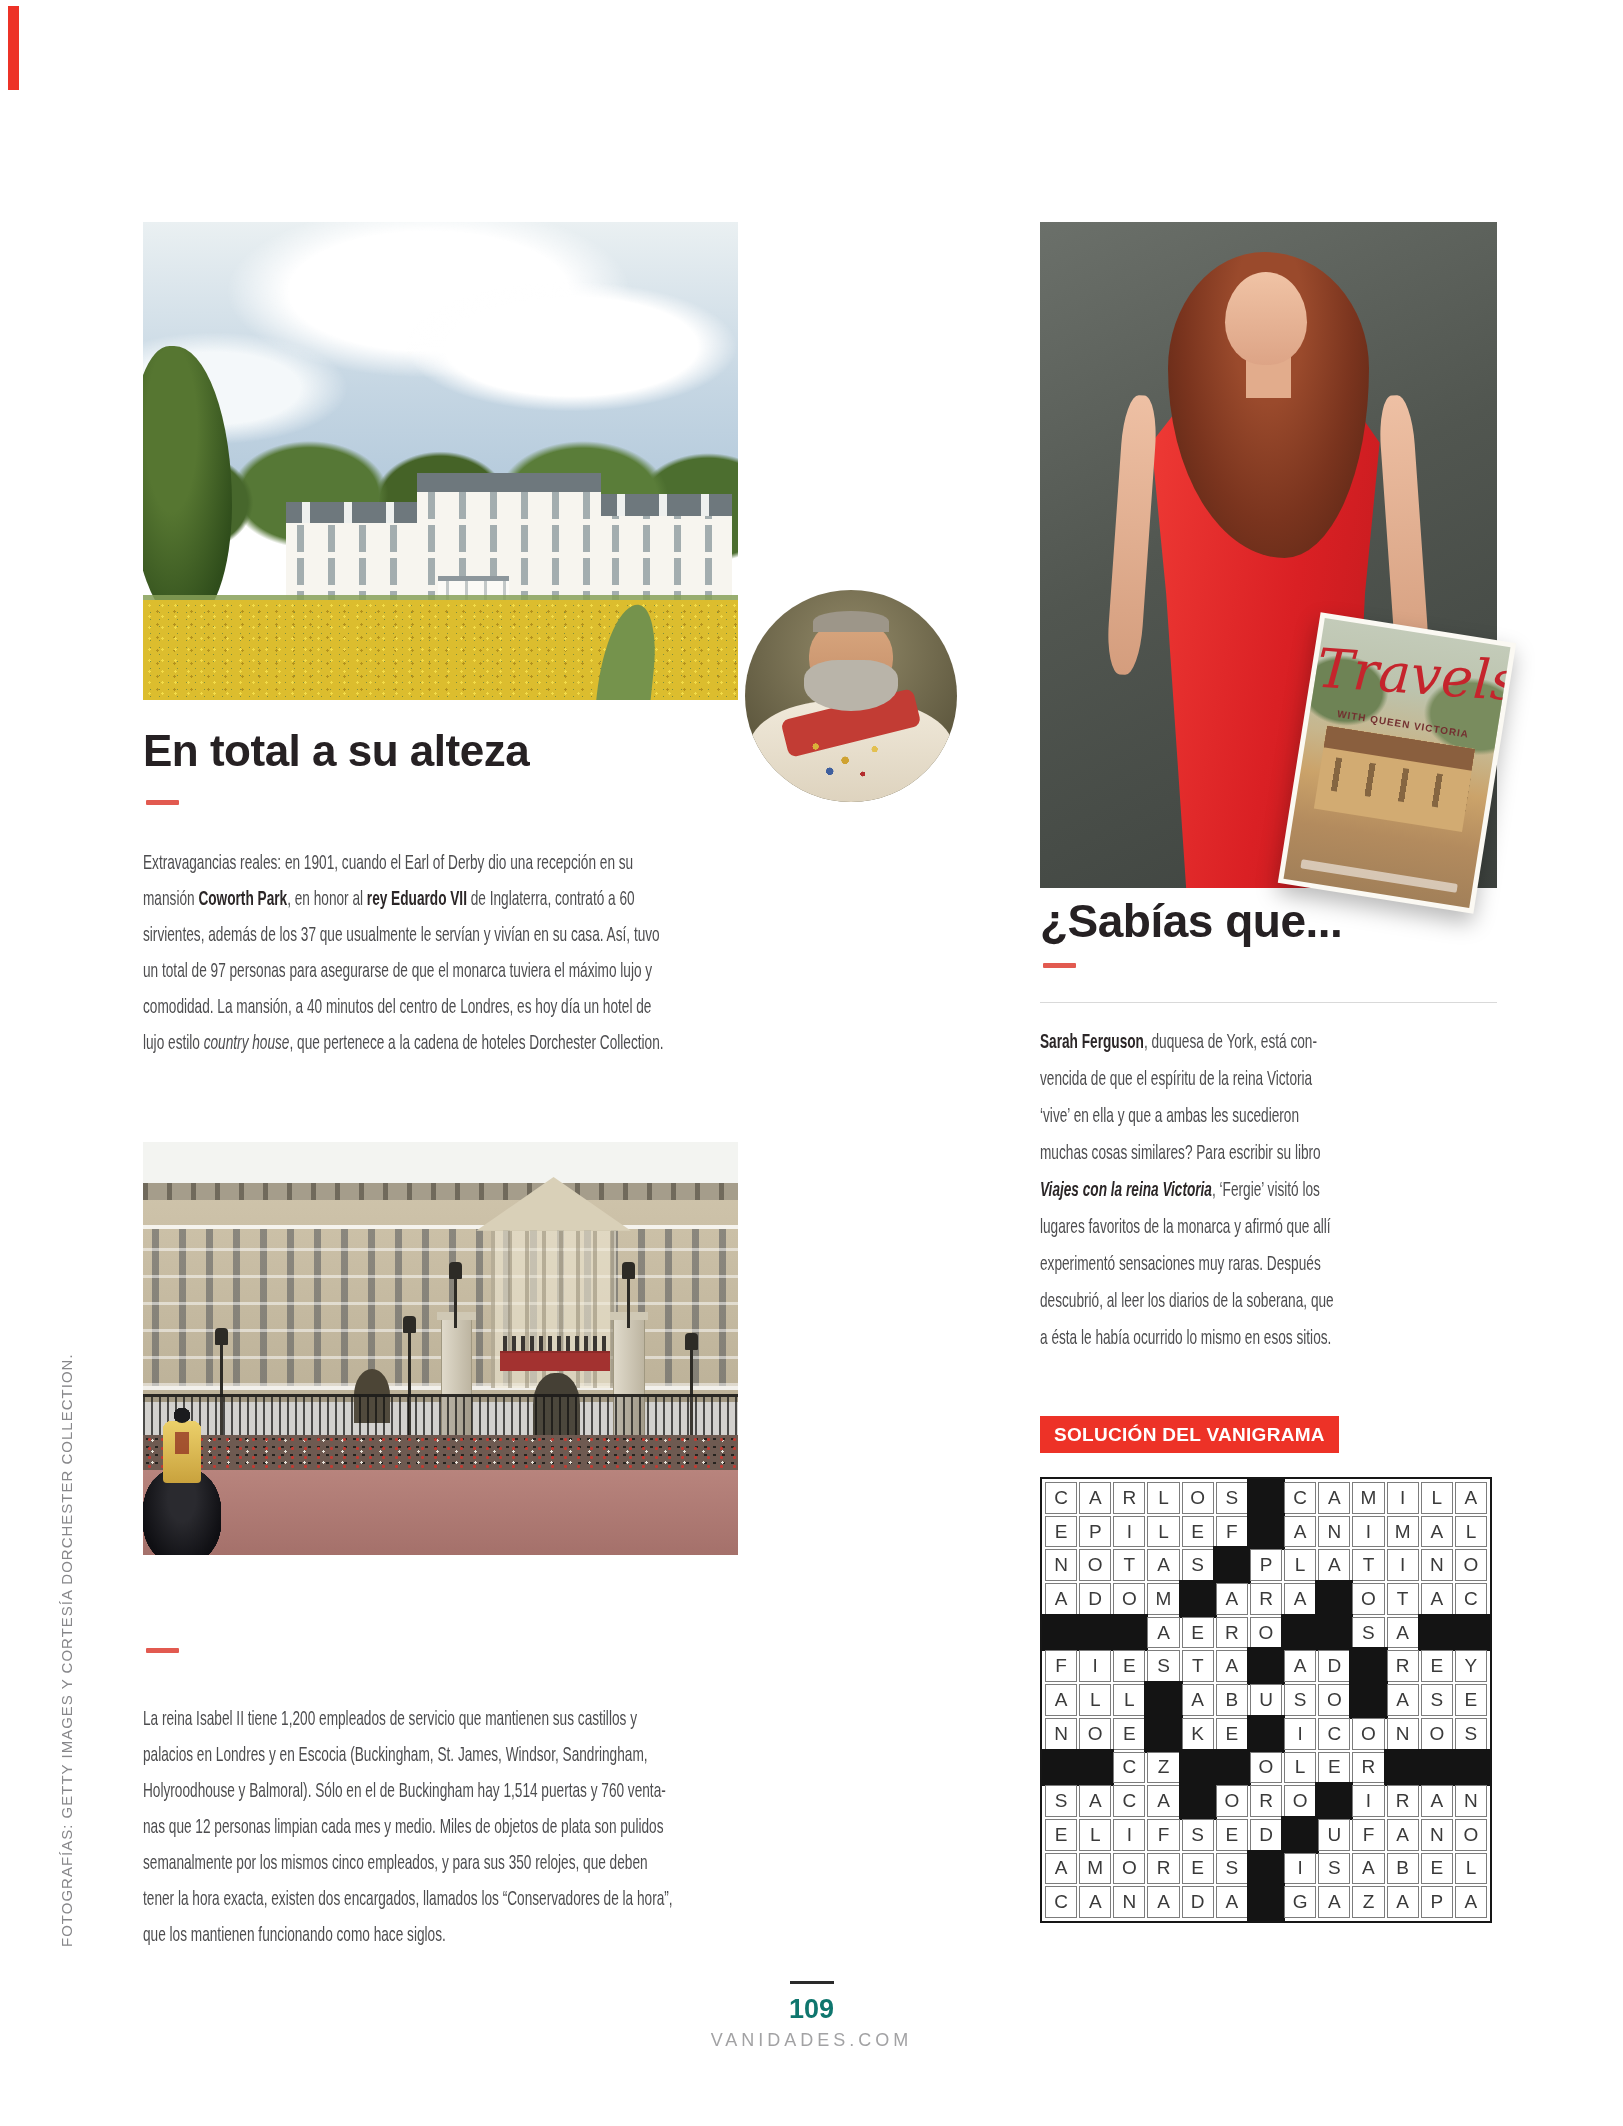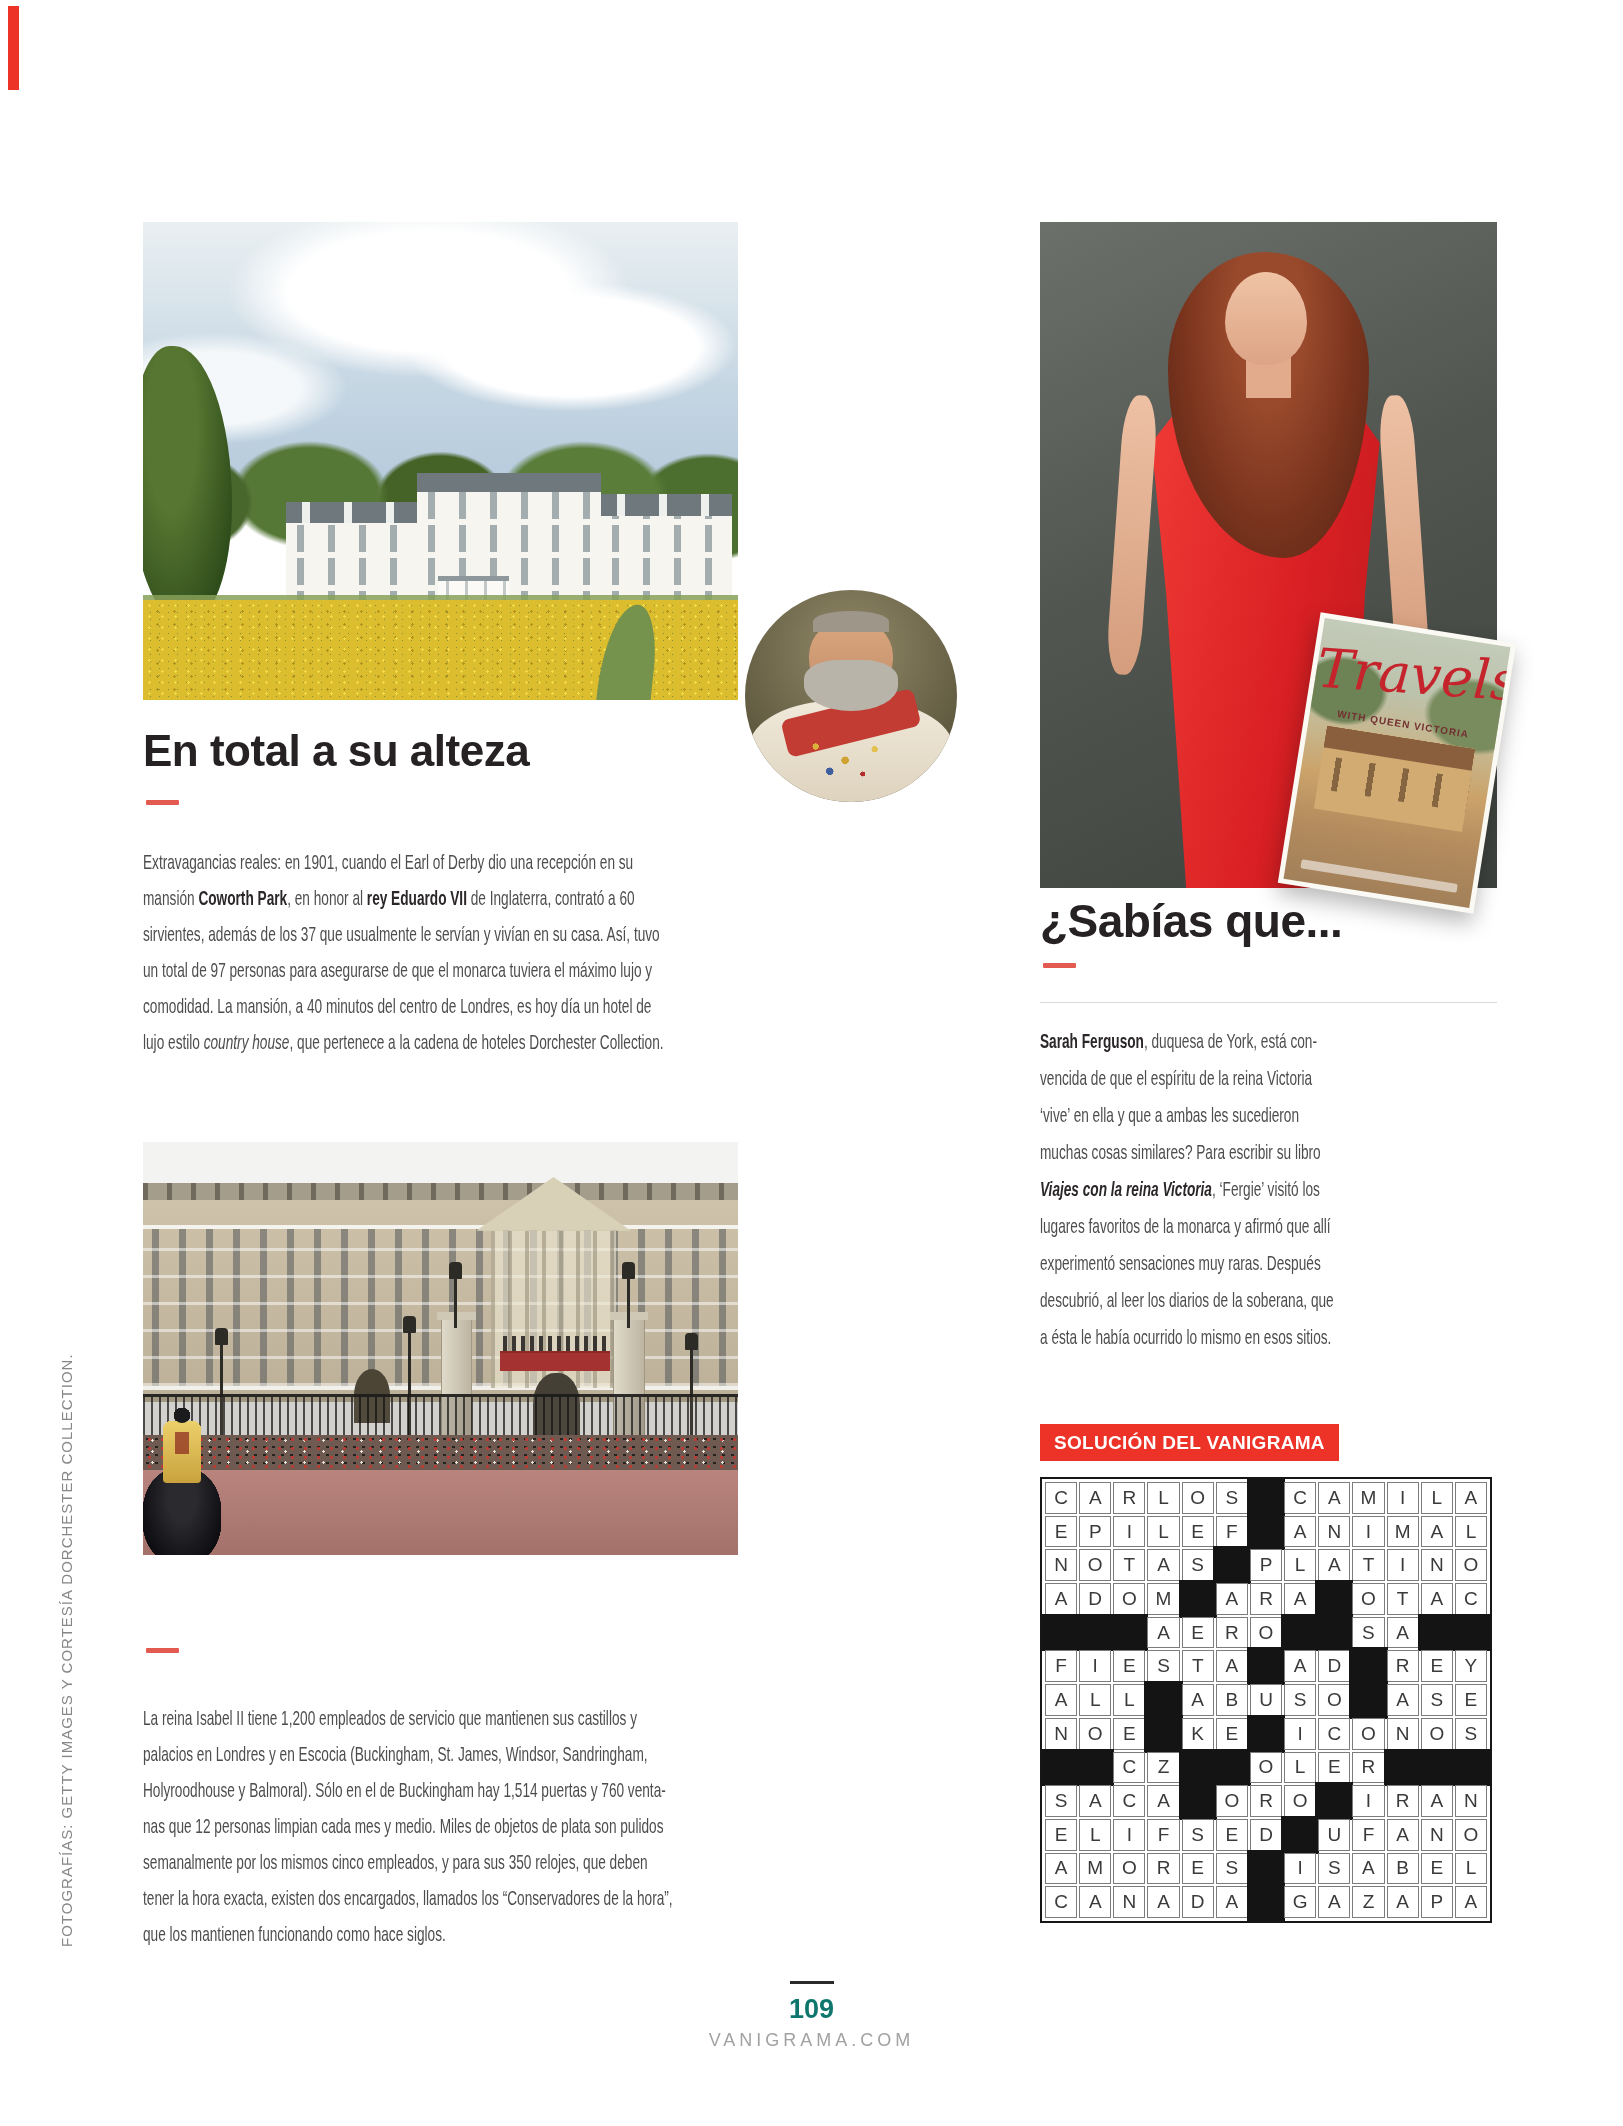--- a/index.html
+++ b/index.html
@@ -318,21 +318,21 @@
       <div class="tline"><span>vencida de que el espíritu de la reina Victoria</span></div>
       <div class="tline"><span>‘vive’ en ella y que a ambas les sucedieron</span></div>
       <div class="tline"><span>muchas cosas similares? Para escribir su libro</span></div>
       <div class="tline"><span style="font-weight: 700; font-style: italic; color: rgb(43, 38, 39);">Viajes con la reina Victoria</span><span>, ‘Fergie’ visitó los</span></div>
       <div class="tline"><span>lugares favoritos de la monarca y afirmó que allí</span></div>
       <div class="tline"><span>experimentó sensaciones muy raras. Después</span></div>
       <div class="tline"><span>descubrió, al leer los diarios de la soberana, que</span></div>
       <div class="tline"><span>a ésta le había ocurrido lo mismo en esos sitios.</span></div>
     </div>
 
-  <div class="badge" style="left:1040px;top:1416px;margin-top:8px;">SOLUCIÓN DEL VANIGRAMA</div>
+  <div class="badge" style="left:1040px;top:1416px;">SOLUCIÓN DEL VANIGRAMA</div>
   <div class="vgrid" style="left:1040px;top:1477px;width:452px;height:446px;">
       <div class="cell">C</div>
       <div class="cell">A</div>
       <div class="cell">R</div>
       <div class="cell">L</div>
       <div class="cell">O</div>
       <div class="cell">S</div>
       <div class="cell black"></div>
       <div class="cell">C</div>
       <div class="cell">A</div>
@@ -493,15 +493,15 @@
       <div class="cell">G</div>
       <div class="cell">A</div>
       <div class="cell">Z</div>
       <div class="cell">A</div>
       <div class="cell">P</div>
       <div class="cell">A</div>
     </div>
 
   <div class="f-dash"></div>
   <div class="f-num">109</div>
-  <div class="f-site">VANIGRAMA.COM</div>
+  <div class="f-site">VANIDADES.COM</div>
 
 </div>
 
 </body></html>

